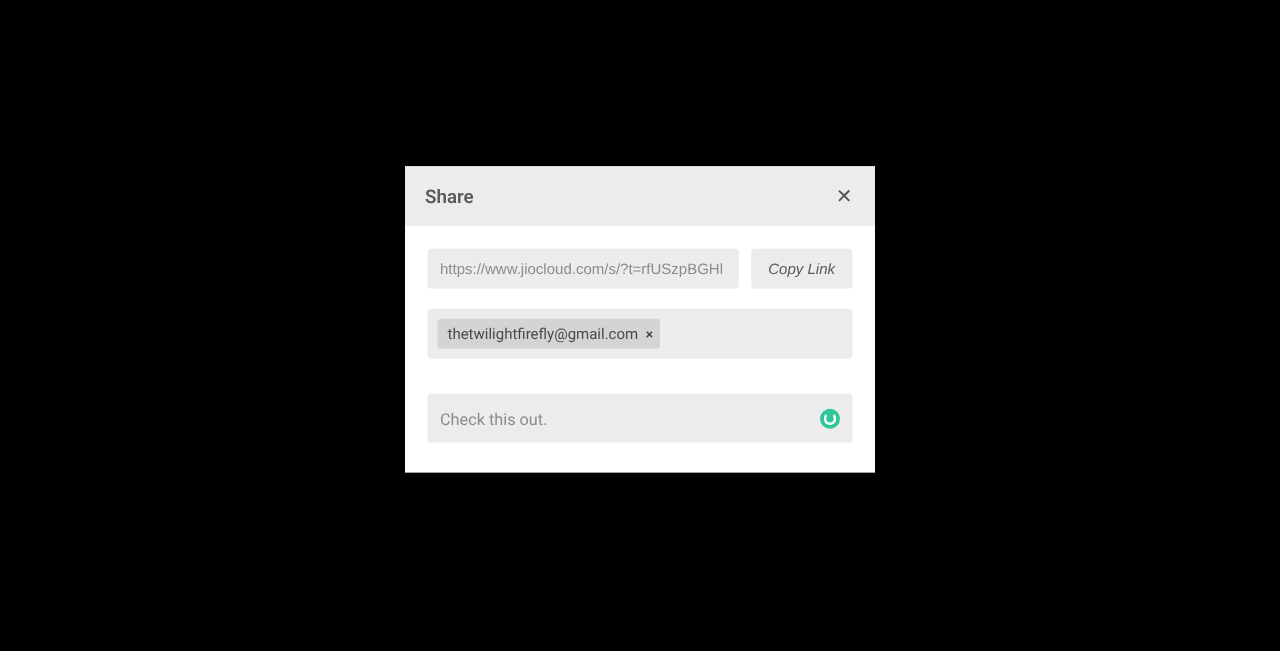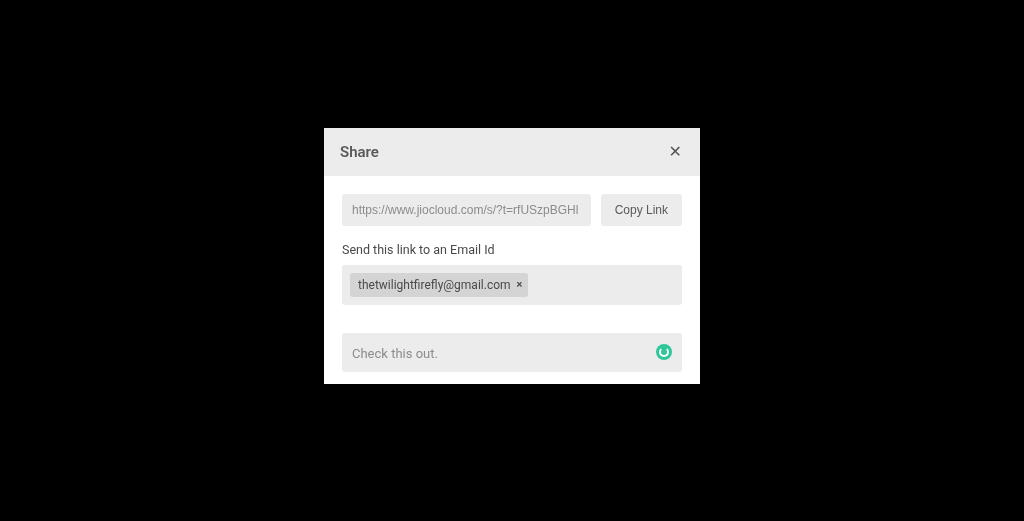--- a/index.html
+++ b/index.html
@@ -33,21 +33,21 @@
       font-weight: 600;
     }
     .close-x {
       color: #555;
       font-size: 16px;
       cursor: pointer;
       line-height: 1;
       padding: 2px;
     }
     .modal-body {
-      padding: 18px 18px 12px 18px;
+      padding: 18px 18px 24px 18px;
       background: #fff;
     }
     .link-row {
       display: flex;
       gap: 10px;
       margin-bottom: 16px;
     }
     .link-input {
       flex: 1;
       background: #edecec;
@@ -62,20 +62,21 @@
       outline: none;
     }
     .copy-btn {
       background: #edecec;
       border: none;
       border-radius: 3px;
       padding: 9px 14px;
       font-size: 12px;
       color: #5a5a5a;
       cursor: pointer;
+      font-style: italic;
     }
     .label {
       font-size: 12.5px;
       color: #4a4a4a;
       margin-bottom: 8px;
     }
     .email-box {
       background: #edecec;
       border-radius: 3px;
       padding: 8px 8px;
@@ -172,21 +173,20 @@
 <div class="modal">
   <div class="modal-header">
     <div class="modal-title">Share</div>
     <div class="close-x">✕</div>
   </div>
   <div class="modal-body">
     <div class="link-row">
       <input class="link-input" type="text" readonly="" value="https://www.jiocloud.com/s/?t=rfUSzpBGHl" style="">
       <button class="copy-btn">Copy Link</button>
     </div>
-    <div class="label">Send this link to an Email Id</div>
     <div class="email-box">
       <div class="email-chip">
         <span>thetwilightfirefly@gmail.com</span>
         <span class="chip-x">×</span>
       </div>
     </div>
     <div class="comment-box">
       <input class="comment-field" type="text" value="Check this out." style="">
       <div class="spinner">
           <div class="spinner-inner"></div>

